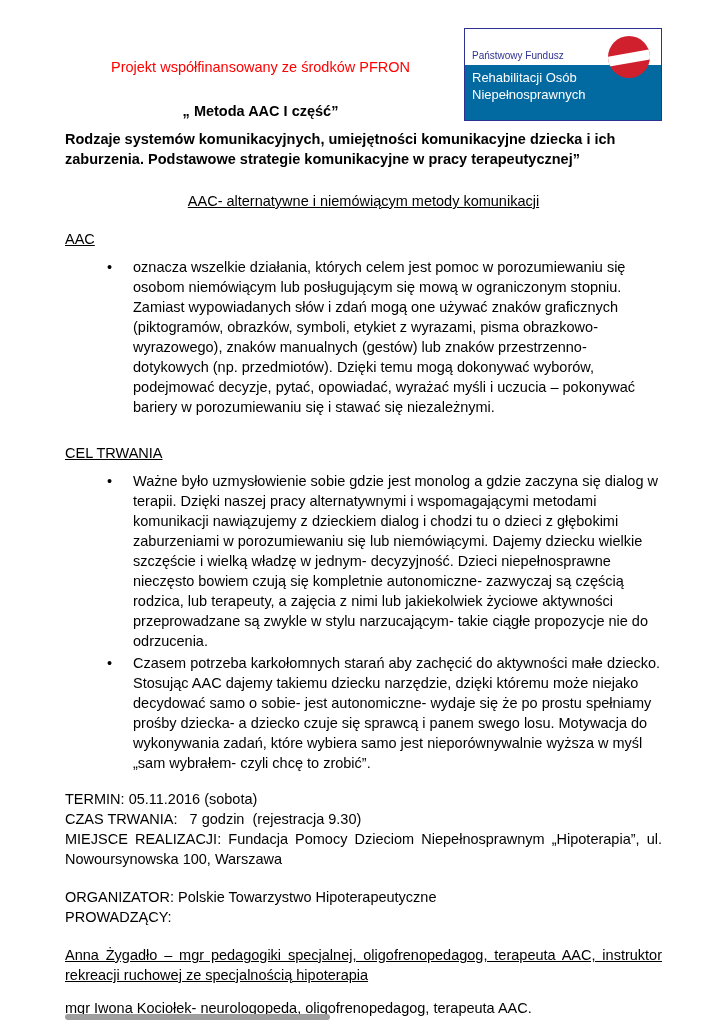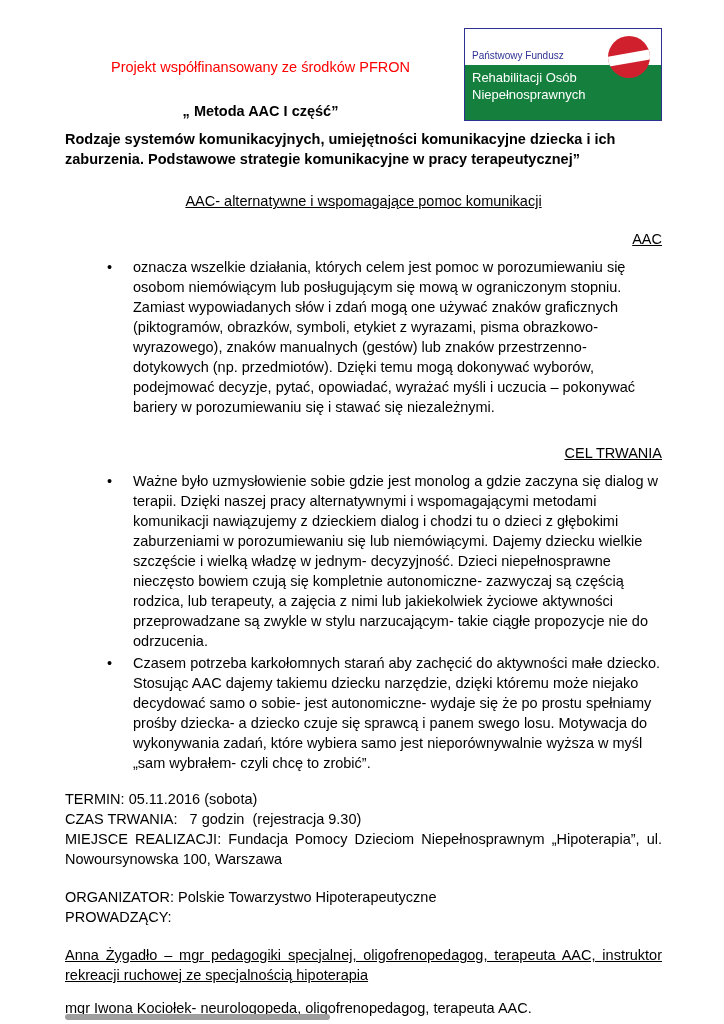--- a/index.html
+++ b/index.html
@@ -28,41 +28,41 @@
     width: 198px; height: 93px; flex: none; margin-left: 8px;
     border: 1px solid #2e3192; position: relative; box-sizing: border-box;
     background: #ffffff;
   }
   .pfron-top {
     height: 36px; display: flex; align-items: flex-end; padding: 0 0 2px 7px;
     box-sizing: border-box;
   }
   .pfron-top span { color: #2e3192; font-size: 10px; line-height: 15px; }
   .pfron-bottom {
-    height: 55px; background: #15803d; color: #ffffff;
+    height: 55px; background: #0369a1; color: #ffffff;
     padding: 4px 0 0 7px; box-sizing: border-box;
     font-size: 13px; line-height: 17px;
   }
   .pfron-ball {
     position: absolute; top: 7px; right: 11px;
     width: 42px; height: 42px; border-radius: 50%;
     background: #d0202e; overflow: hidden; z-index: 2;
   }
   .pfron-ball::after {
     content: ""; position: absolute; left: -12%; right: -12%;
     top: 40%; height: 24%; background: #ffffff; transform: rotate(-10deg);
   }
 
   .intro { font-weight: bold; margin: 8px 0 0 0; max-width: 560px; }
 
   .section-title {
     text-align: center; text-decoration: underline;
     margin: 22px 0 0 0;
   }
-  .underlined-heading { text-decoration: underline; margin: 18px 0 0 0; text-align: right; }
+  .underlined-heading { text-decoration: underline; margin: 18px 0 0 0; }
 
   .bullets { margin: 8px 0 0 0; }
   .bullet-item { display: flex; margin: 0 0 2px 0; }
   .bullet-marker { flex: none; width: 26px; margin-left: 42px; text-align: left; }
   .bullet-text { flex: 1; }
 
   .cel-heading { margin-top: 26px; }
 
   .details { margin-top: 16px; }
   .details p { margin: 0; }
@@ -98,21 +98,21 @@
       </div>
       <div class="pfron-bottom">
         <div>Rehabilitacji Osób</div>
         <div>Niepełnosprawnych</div>
       </div>
     </div>
   </div>
 
   <p class="intro">Rodzaje systemów komunikacyjnych, umiejętności komunikacyjne dziecka i ich zaburzenia. Podstawowe strategie komunikacyjne w pracy terapeutycznej”</p>
 
-  <p class="section-title">AAC- alternatywne i wspomagające pomoc komunikacji</p>
+  <p class="section-title">AAC- alternatywne i niemówiącym metody komunikacji</p>
 
   <p class="underlined-heading">AAC</p>
 
   <div class="bullets">
     <div class="bullet-item">
       <span class="bullet-marker">•</span>
       <span class="bullet-text">oznacza wszelkie działania, których celem jest pomoc w porozumiewaniu się osobom niemówiącym lub posługującym się mową w ograniczonym stopniu. Zamiast wypowiadanych słów i zdań mogą one używać znaków graficznych (piktogramów, obrazków, symboli, etykiet z wyrazami, pisma obrazkowo-wyrazowego), znaków manualnych (gestów) lub znaków przestrzenno-dotykowych (np. przedmiotów). Dzięki temu mogą dokonywać wyborów, podejmować decyzje, pytać, opowiadać, wyrażać myśli i uczucia – pokonywać bariery w porozumiewaniu się i stawać się niezależnymi.</span>
     </div>
   </div>
 

